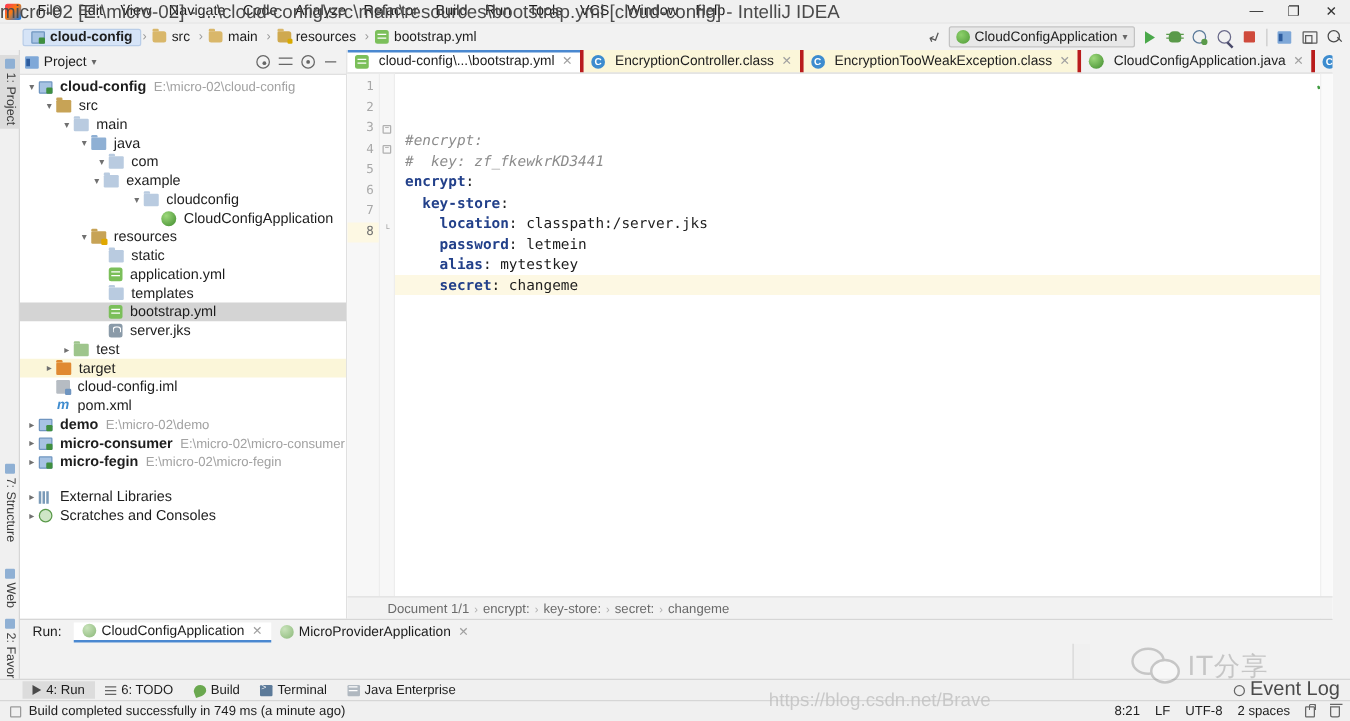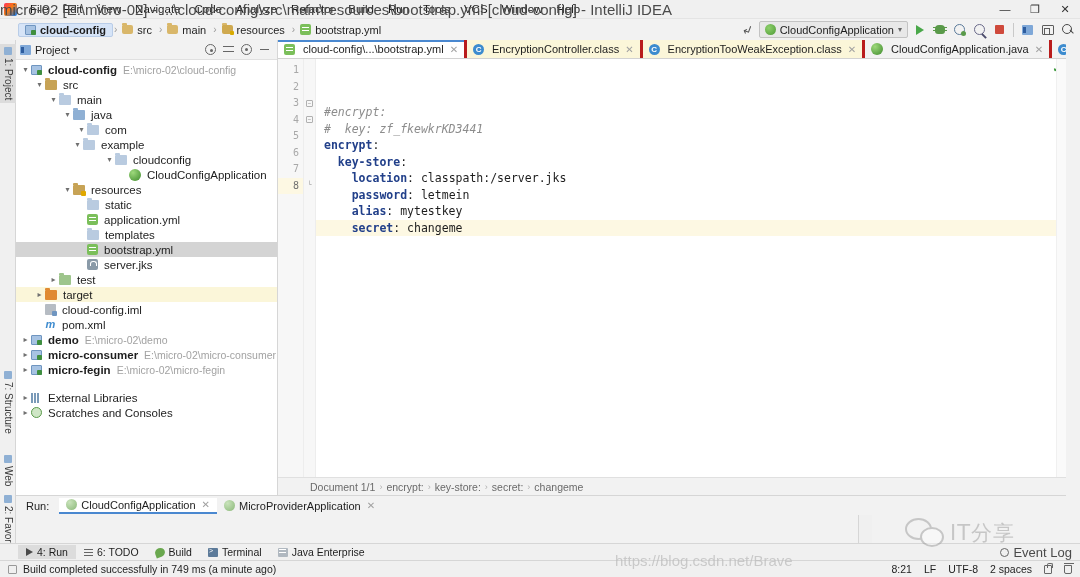--- a/index.html
+++ b/index.html
@@ -244,21 +244,21 @@
   .bbtn { display:flex; align-items:center; gap:4px; padding:1px 8px; font-size:10.5px; color:#1d1d1d; white-space:nowrap;}
   .bbtn.active { background:#dcdcdc; }
   .ic-run-sm { width:0;height:0;border-left:7px solid #4a4a4a;border-top:4px solid transparent;border-bottom:4px solid transparent;}
   .ic-todo { width:9px;height:9px;position:relative;}
   .ic-todo:before{content:'';position:absolute;left:0;top:1px;width:9px;height:1px;background:#666;box-shadow:0 3px 0 #666,0 6px 0 #666;}
   .ic-spring-sm { width:10px;height:9px;background:#6aa84f;border-radius:50% 50% 50% 0;transform:rotate(-20deg);}
   .ic-term { width:10px;height:9px;background:#5c7a99;border-radius:1px;position:relative;}
   .ic-term:after{content:'>';position:absolute;left:1px;top:-1px;color:#fff;font-size:7px;}
   .ic-jee { width:10px;height:9px;background:#b0b8c0;border-radius:1px;position:relative;}
   .ic-jee:after{content:'';position:absolute;left:1px;top:1px;width:7px;height:1px;background:#fff;box-shadow:0 3px 0 #fff;}
-  .event-log { margin-left:auto; display:flex; align-items:center; gap:4px; padding-right:8px; font-size:13px; color:#4a4a4a;}
+  .event-log { margin-left:auto; display:flex; align-items:center; gap:4px; padding-right:8px; font-size:16px; color:#4a4a4a;}
   .ic-evt { width:9px;height:9px;border:1.2px solid #666;border-radius:50%;}
 
   
   .status-bar {
     position:absolute; left:0; bottom:0; width:1080px; height:17px;
     background:#f0f0f0; border-top:1px solid #d6d6d6;
     display:flex; align-items:center; padding-left:8px; font-size:10.5px; color:#1d1d1d;
   }
   .status-check { width:9px;height:9px;border:1.2px solid #999; margin-right:6px; border-radius:1px; flex:none;}
   .status-right { margin-left:auto; display:flex; align-items:center; gap:12px; padding-right:8px; }

